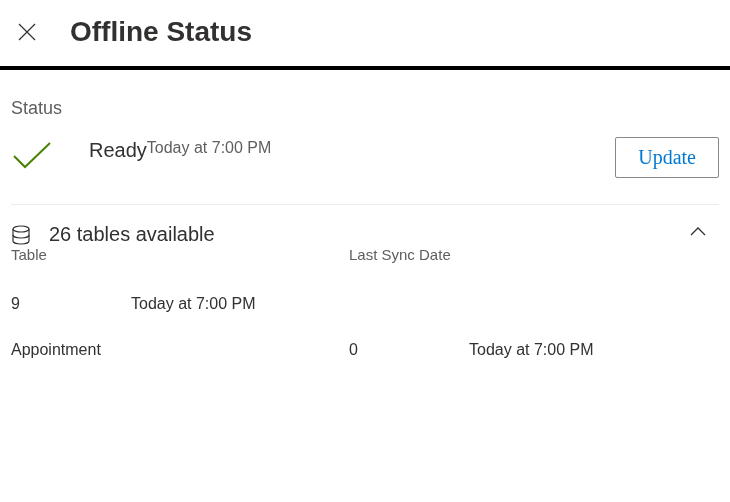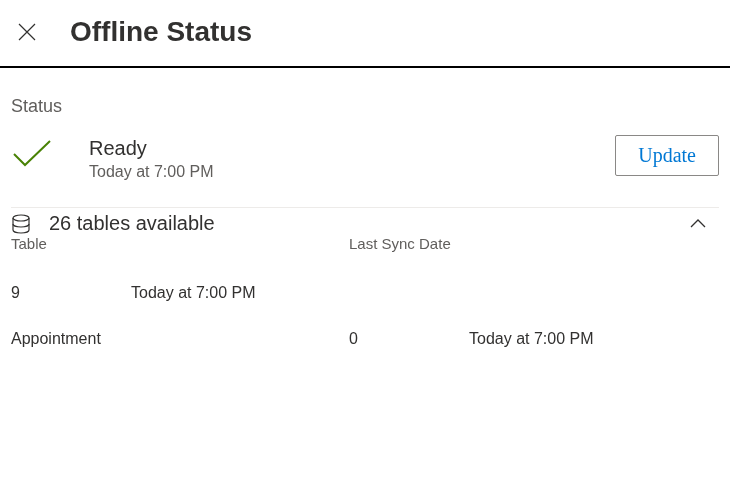--- a/index.html
+++ b/index.html
@@ -12,21 +12,21 @@
       background: #ffffff;
       color: #323130;
       width: 730px;
       height: 502px;
       overflow: hidden;
     }
     .header {
       display: flex;
       align-items: center;
       padding: 16px 18px 18px 18px;
-      border-bottom: 2px solid #000000;
+      border-bottom: 4px solid #000000;
     }
     .close-btn {
       width: 18px;
       height: 18px;
       margin-right: 34px;
       cursor: pointer;
       position: relative;
     }
     .close-btn svg {
       width: 18px;
@@ -62,21 +62,21 @@
       height: 30px;
       margin-right: 36px;
       margin-top: 4px;
     }
     .check-icon svg {
       width: 42px;
       height: 30px;
     }
     .status-text {
       display: flex;
-      flex-direction: column;
+      flex-direction: row;
     }
     .status-title {
       font-size: 20px;
       color: #323130;
       line-height: 1.3;
     }
     .status-time {
       font-size: 16px;
       color: #605e5c;
       margin-top: 2px;
@@ -86,23 +86,22 @@
       background: #ffffff;
       color: #0078d4;
       font-size: 20px;
       padding: 8px 22px;
       border-radius: 2px;
       cursor: pointer;
       font-family: Liberation Serif, serif;
     }
     .summary-row {
       display: flex;
-      align-items: center;
       justify-content: space-between;
-      margin-top: 4px;
+      margin-top: 18px;
       cursor: pointer;
     }
     .summary-left {
       display: flex;
       align-items: center;
     }
     .database-icon {
       width: 20px;
       height: 20px;
       margin-right: 18px;

